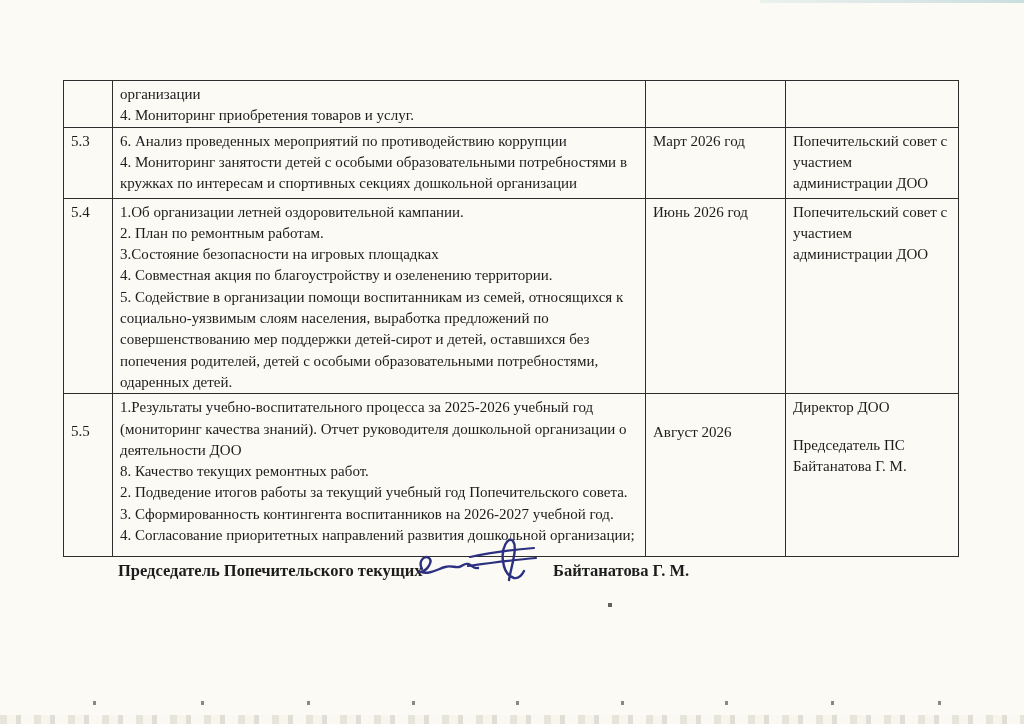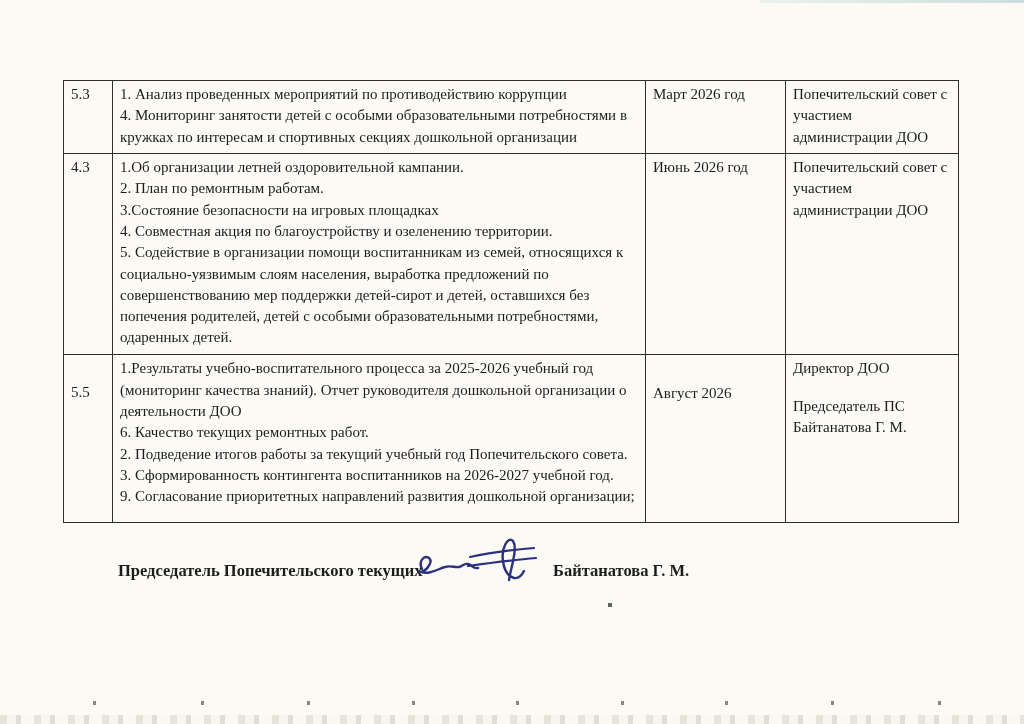--- a/index.html
+++ b/index.html
@@ -65,53 +65,62 @@
 <div class="scan-edge-bottom"></div>
 
 <table class="doc-table">
   <colgroup>
     <col style="width:49px">
       <col style="width:533px">
       <col style="width:140px">
       <col style="width:173px">
   </colgroup>
   <tbody>
+    <tr style="height:37px">
+      <td class="col-num"></td>
+      <td>
+          <p class="para">организации</p>
+          <p class="para">4. Мониторинг приобретения товаров и услуг.</p>
+        </td>
+      <td></td>
+      <td class="resp-cell"></td>
+    </tr>
     <tr style="height:71px">
       <td class="col-num">5.3</td>
       <td>
-          <p class="para">1. Анализ проведенных мероприятий по противодействию коррупции</p>
+          <p class="para">6. Анализ проведенных мероприятий по противодействию коррупции</p>
           <p class="para">4. Мониторинг занятости детей с особыми образовательными потребностями в кружках по интересам и спортивных секциях дошкольной организации</p>
         </td>
       <td>Март 2026 год</td>
       <td class="resp-cell">
           <p class="para">Попечительский совет с участием администрации ДОО</p>
         </td>
     </tr>
     <tr style="height:172px">
-      <td class="col-num">4.3</td>
+      <td class="col-num">5.4</td>
       <td>
           <p class="para">1.Об организации летней оздоровительной кампании.</p>
           <p class="para">2. План по ремонтным работам.</p>
           <p class="para">3.Состояние безопасности на игровых площадках</p>
           <p class="para">4. Совместная акция по благоустройству и озеленению территории.</p>
           <p class="para">5. Содействие в организации помощи воспитанникам из семей, относящихся к социально-уязвимым слоям населения, выработка предложений по совершенствованию мер поддержки детей-сирот и детей, оставшихся без попечения родителей, детей с особыми образовательными потребностями, одаренных детей.</p>
         </td>
       <td>Июнь 2026 год</td>
       <td class="resp-cell">
           <p class="para">Попечительский совет с участием администрации ДОО</p>
         </td>
     </tr>
     <tr style="height:163px">
       <td class="col-num pad-top-num">5.5</td>
       <td>
           <p class="para">1.Результаты учебно-воспитательного процесса за 2025-2026 учебный год (мониторинг качества знаний). Отчет руководителя дошкольной организации о деятельности ДОО</p>
-          <p class="para">6. Качество текущих ремонтных работ.</p>
+          <p class="para">8. Качество текущих ремонтных работ.</p>
           <p class="para">2. Подведение итогов работы за текущий учебный год Попечительского совета.</p>
           <p class="para">3. Сформированность контингента воспитанников на 2026-2027 учебной год.</p>
-          <p class="para">9. Согласование приоритетных направлений развития дошкольной организации;</p>
+          <p class="para">4. Согласование приоритетных направлений развития дошкольной организации;</p>
         </td>
       <td class="pad-top-date">Август 2026</td>
       <td class="resp-cell">
           <p class="para">Директор ДОО</p>
           <p class="para">Председатель ПС Байтанатова Г. М.</p>
         </td>
     </tr>
   </tbody>
 </table>
 

